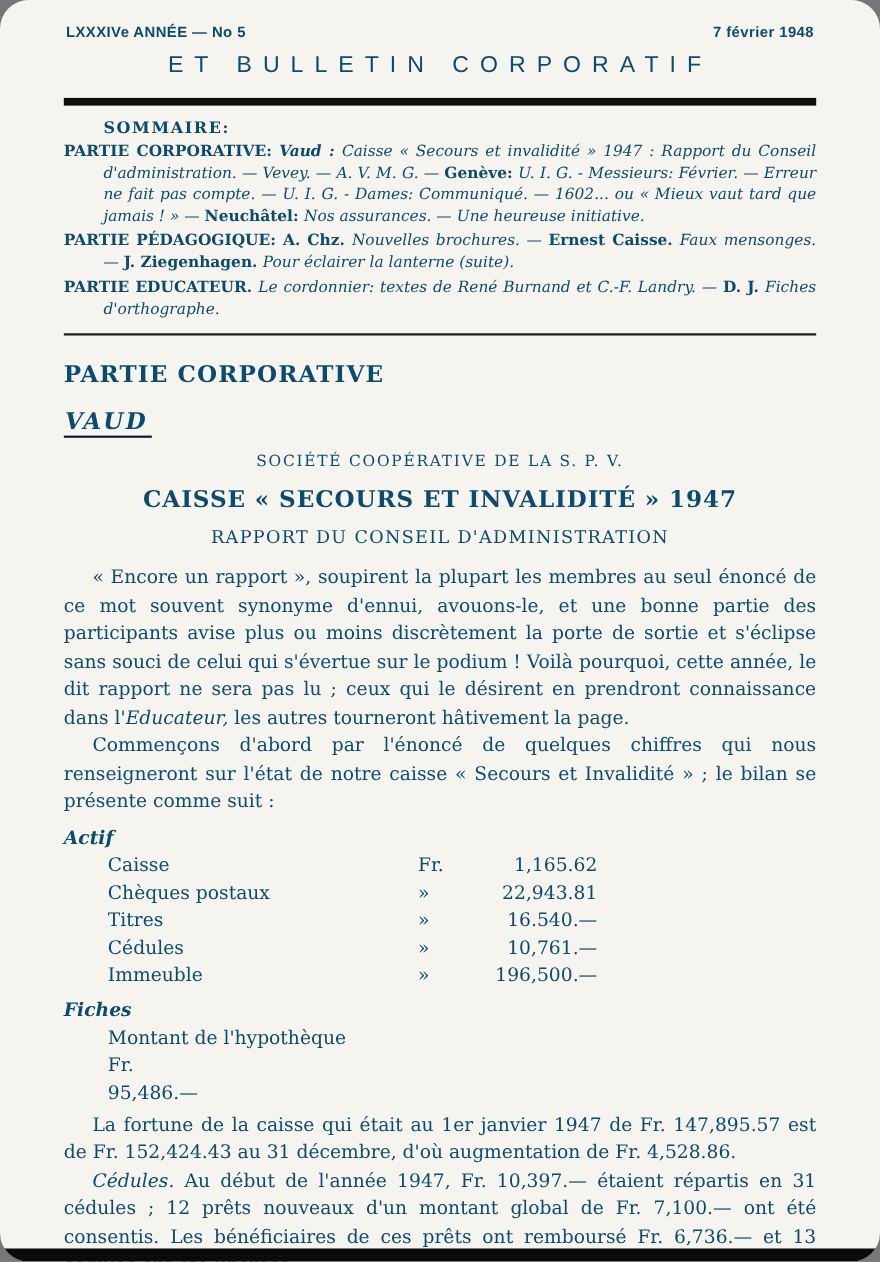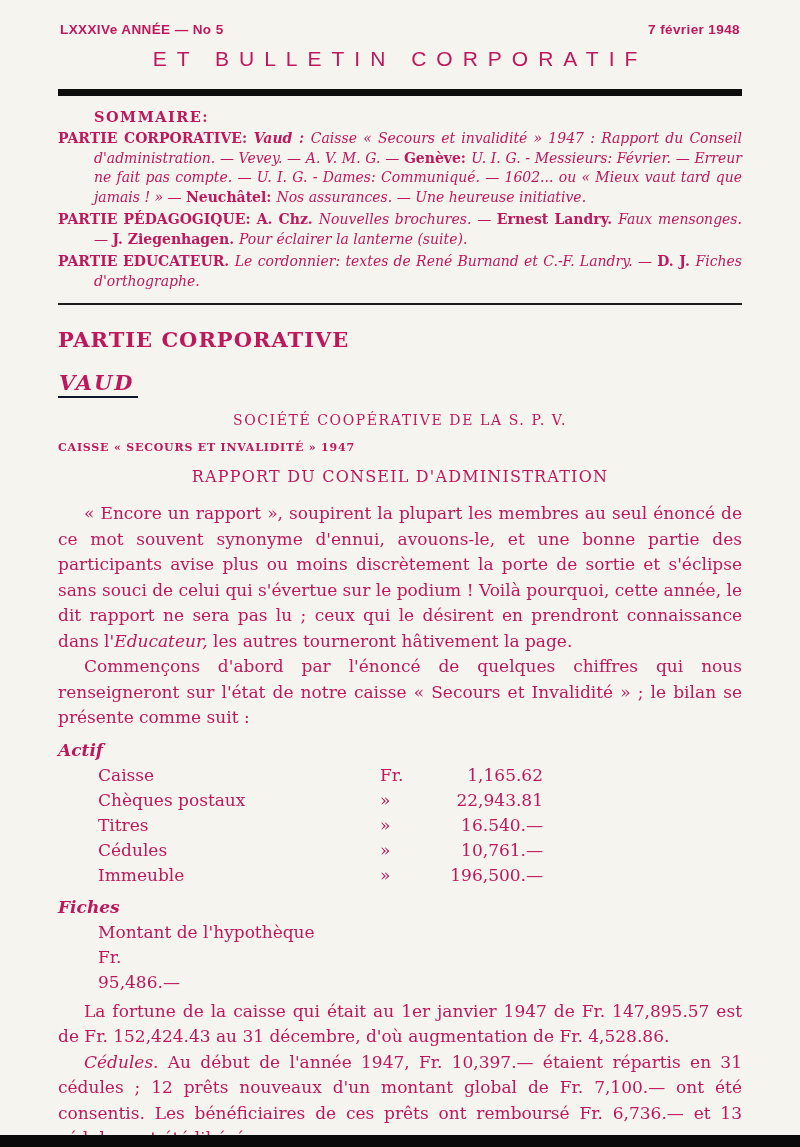--- a/index.html
+++ b/index.html
@@ -4,21 +4,22 @@
 <style>
   * { margin:0; padding:0; box-sizing:border-box; }
   html, body { background:#777; }
   .page {
     width:800px; height:1147px;
     background:#f5f4ee;
     position:relative;
     margin:0 auto;
     overflow:hidden;
     font-family:"DejaVu Serif", serif;
-    color:#be185d;
+    color:#0c4a6e;
+    border-radius:26px;
   }
   .inner { padding:14px 58px 0 58px; }
 
   
   .issue-line {
     display:flex; justify-content:space-between;
     font-family:"Liberation Sans", sans-serif;
     font-weight:bold; font-size:13.5px; letter-spacing:0.4px;
     padding:8px 2px 0 2px;
   }
@@ -65,21 +66,21 @@
     font-size:21px; font-weight:bold; letter-spacing:1px;
   }
   .region-heading {
     margin-top:18px;
     font-size:21px; font-weight:bold; font-style:italic; letter-spacing:2px;
   }
   .region-heading span {
     display:inline-block; border-bottom:2px solid #0f172a; padding:0 4px 1px 1px;
   }
   .center-line   { text-align:center; font-size:14px; letter-spacing:1.6px; margin-top:14px; }
-  .center-bold   { font-size:11px; font-weight:bold; letter-spacing:0.8px; margin-top:13px; }
+  .center-bold   { text-align:center; font-size:21px; font-weight:bold; letter-spacing:0.8px; margin-top:13px; }
   .center-plain  { text-align:center; font-size:16px; letter-spacing:1.2px; margin-top:13px; }
 
   .body-par {
     font-size:17px; line-height:25.5px;
     text-align:justify; text-indent:26px;
     margin-top:0;
   }
   .first-par { margin-top:15px; }
 
   .fin-label {
@@ -114,21 +115,21 @@
         <span>LXXXIVe ANNÉE — No 5</span>
         <span>7 février 1948</span>
       </div>
       <div class="masthead-subtitle">ET BULLETIN CORPORATIF</div>
       <div class="thick-rule"></div>
     </header>
 
     <section class="sommaire">
       <div class="sommaire-title">SOMMAIRE:</div>
       <p class="toc-entry"><span class="seg-b">PARTIE CORPORATIVE: </span><span class="seg-bi">Vaud : </span><span class="seg-i">Caisse « Secours et invalidité » 1947 : Rapport du Conseil d'administration. — Vevey. — A. V. M. G. — </span><span class="seg-b">Genève: </span><span class="seg-i">U. I. G. - Messieurs: Février. — Erreur ne fait pas compte. — U. I. G. - Dames: Communiqué. — 1602... ou « Mieux vaut tard que jamais ! » — </span><span class="seg-b">Neuchâtel: </span><span class="seg-i">Nos assurances. — Une heureuse initiative.</span></p>
-      <p class="toc-entry"><span class="seg-b">PARTIE PÉDAGOGIQUE: </span><span class="seg-b">A. Chz. </span><span class="seg-i">Nouvelles brochures. — </span><span class="seg-b">Ernest Landry. </span><span class="seg-i">Faux mensonges. — </span><span class="seg-b">J. Ziegenhagen. </span><span class="seg-i">Pour éclairer la lanterne (suite).</span></p>
+      <p class="toc-entry"><span class="seg-b">PARTIE PÉDAGOGIQUE: </span><span class="seg-b">A. Chz. </span><span class="seg-i">Nouvelles brochures. — </span><span class="seg-b">Ernest Caisse. </span><span class="seg-i">Faux mensonges. — </span><span class="seg-b">J. Ziegenhagen. </span><span class="seg-i">Pour éclairer la lanterne (suite).</span></p>
       <p class="toc-entry"><span class="seg-b">PARTIE EDUCATEUR. </span><span class="seg-i">Le cordonnier: textes de René Burnand et C.-F. Landry. — </span><span class="seg-b">D. J. </span><span class="seg-i">Fiches d'orthographe.</span></p>
     </section>
 
     <div class="thin-rule"></div>
 
     <main>
       <h2 class="section-title">PARTIE CORPORATIVE</h2>
 
       <div class="region-heading">
         <span>VAUD</span>

